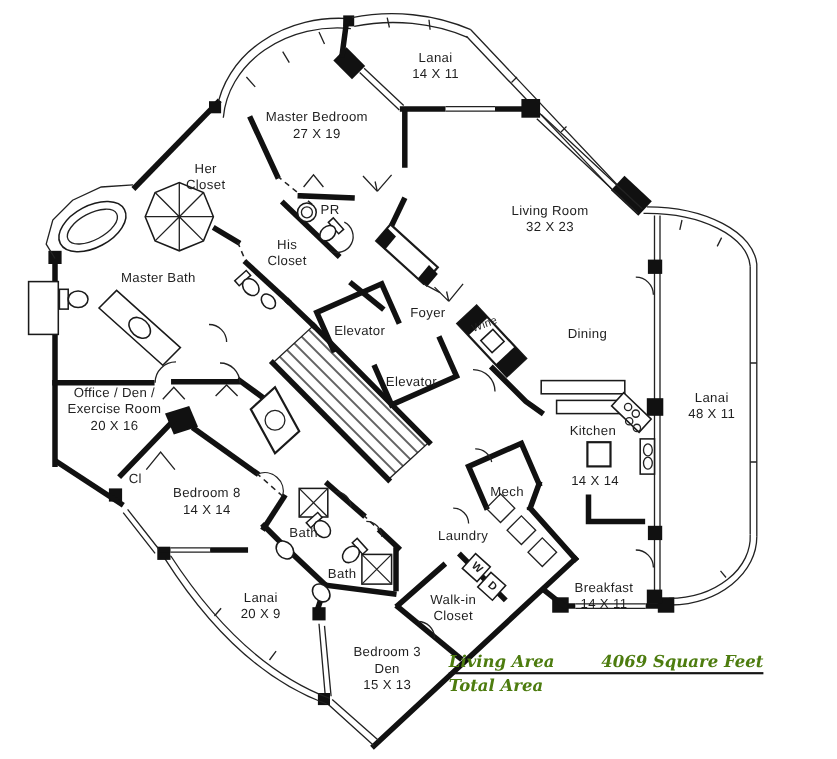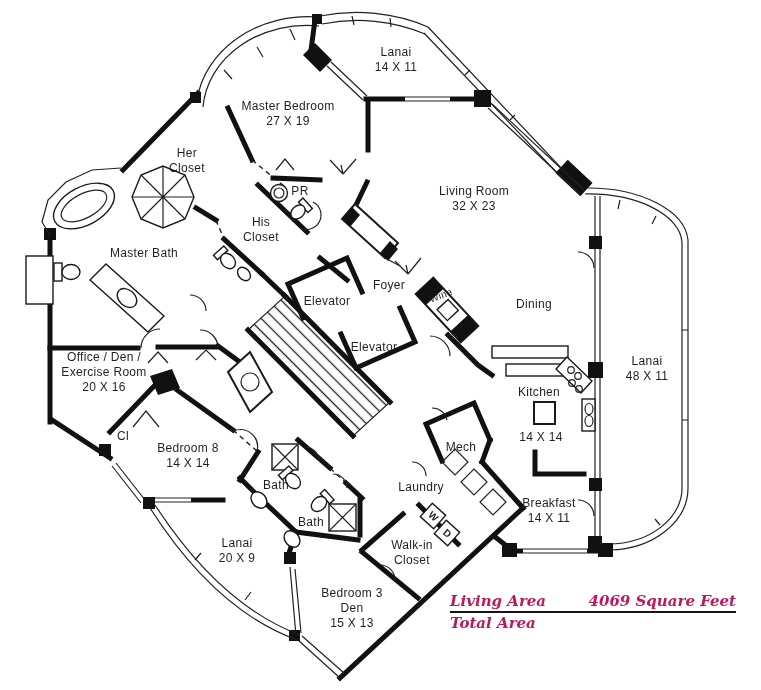--- a/index.html
+++ b/index.html
@@ -3,22 +3,22 @@
 <meta charset="utf-8">
 <style>
   html,body{margin:0;padding:0;background:#fff;}
   .stage{position:relative;width:761px;height:690px;background:#fff;overflow:hidden;
          font-family:"Liberation Sans",sans-serif;}
   .plan-svg{position:absolute;left:0;top:0;}
   .lbl{position:absolute;transform:translate(-50%,-50%);font:12px/1.25 "Liberation Sans",sans-serif;
        color:#1f1f1f;text-align:center;white-space:pre-line;letter-spacing:.3px;}
   .lbl.rot-wine{transform:translate(-50%,-50%) rotate(-20deg);font-size:10px;}
   .lbl.rot-wd{transform:translate(-50%,-50%) rotate(42deg);font-size:10px;font-weight:bold;}
-  .area-table{position:absolute;left:450px;top:591px;width:286px;
-              font:italic bold 15px "DejaVu Serif",serif;color:#be185d;}
+  .area-table{position:absolute;left:408px;top:591px;width:286px;
+              font:italic bold 15px "DejaVu Serif",serif;color:#4d7c0f;}
   .arow{display:flex;justify-content:space-between;line-height:20px;}
   .arow.total{border-top:2px solid #151515;}
   svg .w{stroke:#111;stroke-width:5;fill:none;stroke-linecap:square;}
   svg .t{stroke:#222;stroke-width:1.2;fill:none;}
   svg .t2{stroke:#1a1a1a;stroke-width:2;fill:#fff;}
   svg .fx{stroke:#1a1a1a;stroke-width:1.4;fill:#fff;}
   svg .blk{fill:#111;stroke:none;}
   svg .dash{stroke:#222;stroke-width:1.4;fill:none;stroke-dasharray:5 4;}
 </style>
 </head>
@@ -305,40 +305,40 @@
 <div class="lbl" style="left:396px;top:60px">Lanai
 14  X  11</div>
 <div class="lbl" style="left:288px;top:114px">Master Bedroom
 27 X  19</div>
 <div class="lbl" style="left:187px;top:161px">Her
 Closet</div>
 <div class="lbl" style="left:300px;top:191px">PR</div>
 <div class="lbl" style="left:261px;top:230px">His
 Closet</div>
 <div class="lbl" style="left:144px;top:253px">Master Bath</div>
-<div class="lbl" style="left:474px;top:199px">Living Room
+<div class="lbl" style="left:500px;top:199px">Living Room
 32  X  23</div>
 <div class="lbl" style="left:389px;top:285px">Foyer</div>
 <div class="lbl rot-wine" style="left:441px;top:296px">Wine</div>
 <div class="lbl" style="left:327px;top:301px">Elevator</div>
 <div class="lbl" style="left:374px;top:347px">Elevator</div>
 <div class="lbl" style="left:534px;top:304px">Dining</div>
 <div class="lbl" style="left:647px;top:369px">Lanai
 48  X  11</div>
 <div class="lbl" style="left:104px;top:372px">Office / Den /
 Exercise Room
 20  X  16</div>
 <div class="lbl" style="left:123px;top:436px">Cl</div>
 <div class="lbl" style="left:188px;top:456px">Bedroom 8
 14  X  14</div>
 <div class="lbl" style="left:539px;top:392px">Kitchen</div>
 <div class="lbl" style="left:541px;top:437px">14  X  14</div>
 <div class="lbl" style="left:461px;top:447px">Mech</div>
 <div class="lbl" style="left:421px;top:487px">Laundry</div>
-<div class="lbl" style="left:549px;top:511px">Breakfast
+<div class="lbl" style="left:549px;top:542px">Breakfast
 14  X  11</div>
 <div class="lbl rot-wd" style="left:433px;top:517px">W</div>
 <div class="lbl rot-wd" style="left:447px;top:534px">D</div>
 <div class="lbl" style="left:412px;top:553px">Walk-in
 Closet</div>
 <div class="lbl" style="left:237px;top:551px">Lanai
 20  X  9</div>
 <div class="lbl" style="left:276px;top:485px">Bath</div>
 <div class="lbl" style="left:311px;top:522px">Bath</div>
 <div class="lbl" style="left:352px;top:608px">Bedroom 3

